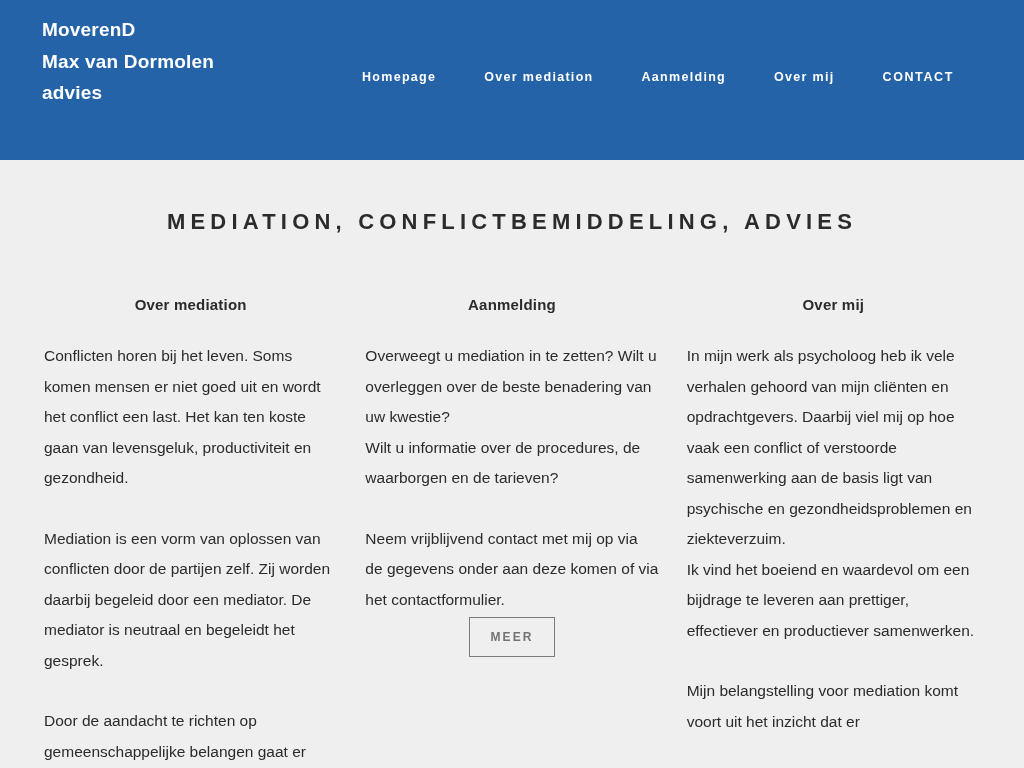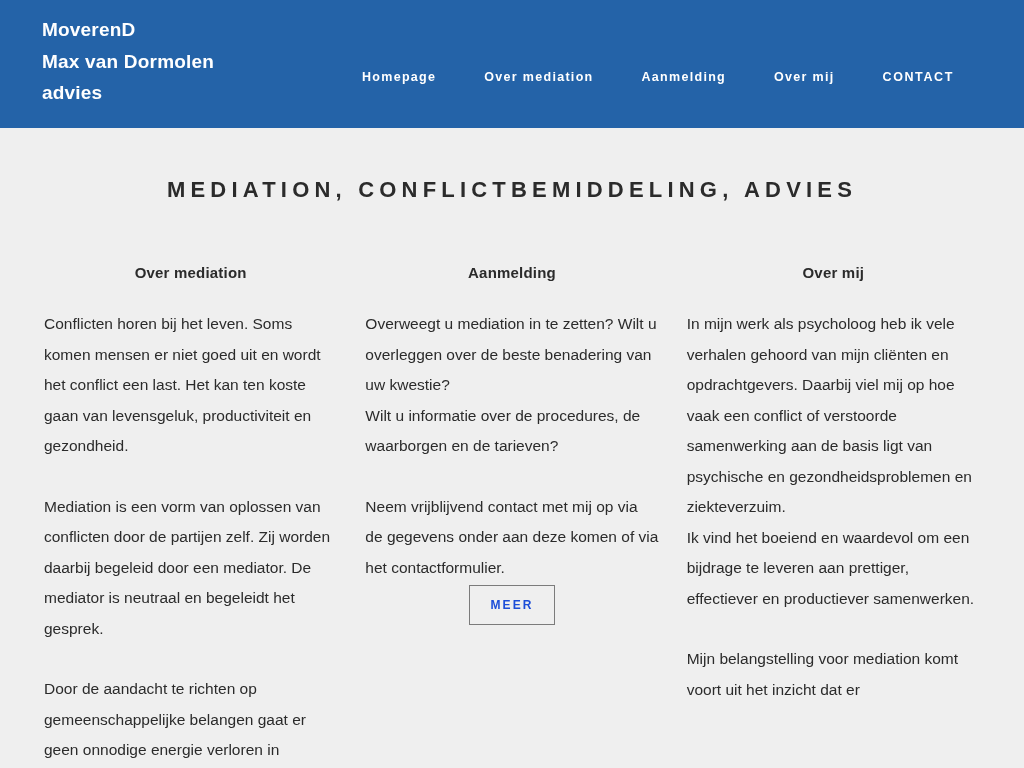--- a/index.html
+++ b/index.html
@@ -9,21 +9,21 @@
     width: 1024px;
     height: 768px;
     overflow: hidden;
     background: #efefef;
     font-family: "Liberation Sans", sans-serif;
   }
 
   
   .site-header {
     background: #2463a8;
-    height: 128px;
+    height: 160px;
     position: relative;
     display: flex;
     align-items: flex-start;
   }
   .brand {
     position: absolute;
     left: 42px;
     top: 14px;
     color: #ffffff;
     font-weight: bold;
@@ -94,21 +94,21 @@
     color: #2b2b2b;
   }
   .col-body p { margin: 0 0 30px 0; }
   .col-body p:last-child { margin-bottom: 0; }
 
   .btn-wrap { text-align: center; margin-top: 2px; }
   .meer-btn {
     display: inline-block;
     border: 1px solid #7b7b7b;
     background: transparent;
-    color: #1d4ed8;
+    color: #737373;
     font-size: 12px;
     font-weight: bold;
     letter-spacing: 2.1px;
     padding: 12px 20px;
     cursor: pointer;
     font-family: "Liberation Sans", sans-serif;
   }
 </style>
 </head>
 <body>

